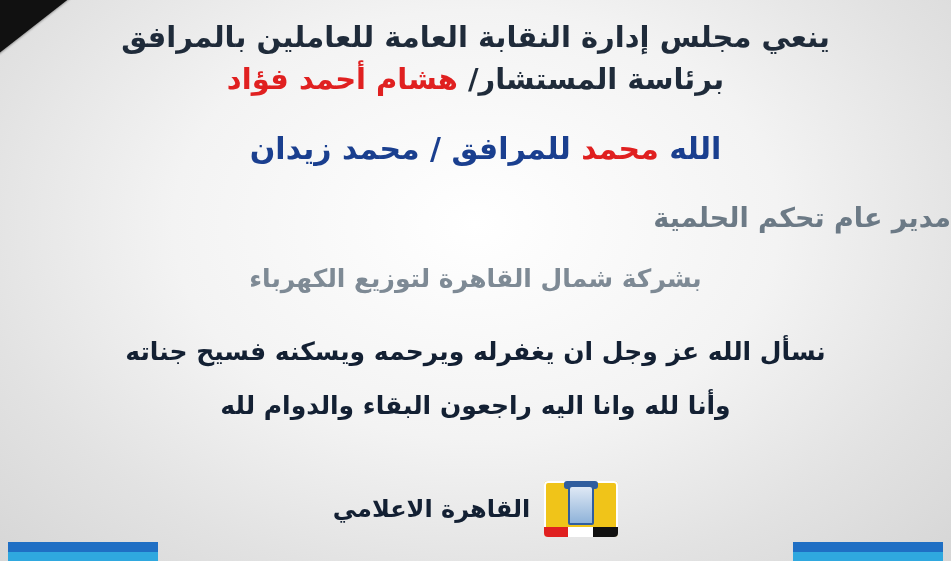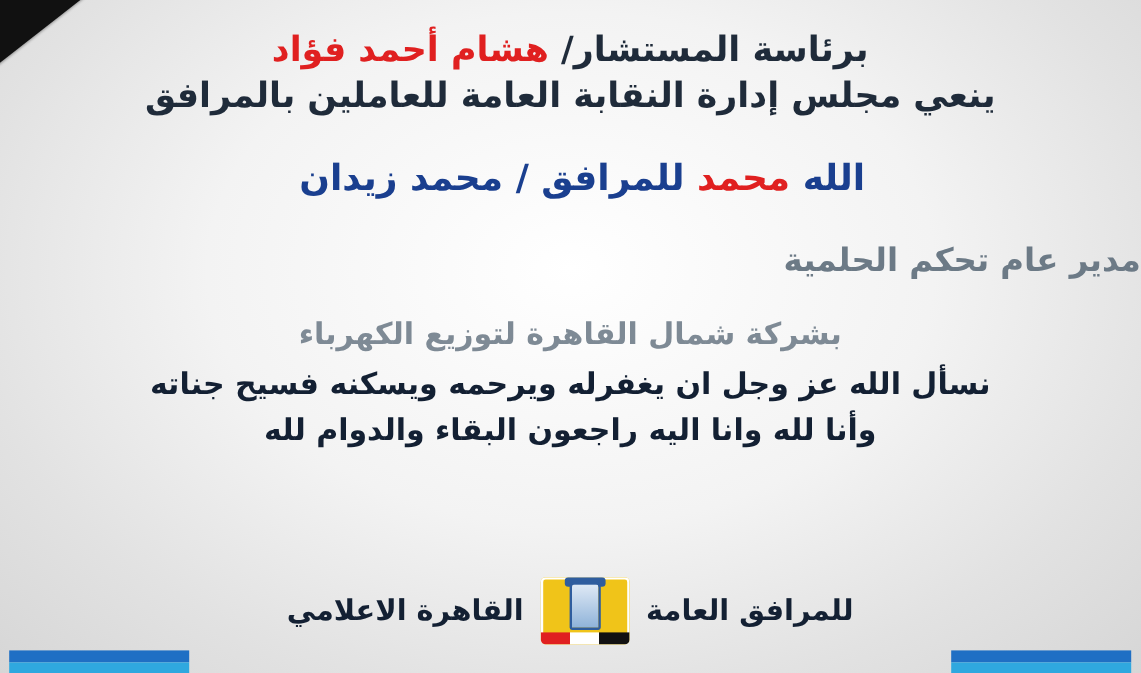--- a/index.html
+++ b/index.html
@@ -83,27 +83,27 @@
   .l5 {
     font-size: 25px;
     font-weight: bold;
     color: #7e8a95;
     margin-top: 26px;
   }
   .l6 {
     font-size: 25px;
     font-weight: bold;
     color: #132033;
-    margin-top: 8px;
+    margin-top: 40px;
   }
   .l7 {
     font-size: 25px;
     font-weight: bold;
     color: #132033;
-    margin-top: 6px;
+    margin-top: 21px;
   }
   .footer {
     position: absolute;
     left: 0;
     right: 0;
     bottom: 0;
     height: 86px;
   }
   .footer-text {
     position: absolute;
@@ -178,46 +178,45 @@
 </style>
 </head>
 <body>
 
 <div class="poster">
 
   <div class="ribbon"></div>
 
   <div class="content">
 
+    <div class="line l1">ينعي مجلس إدارة النقابة العامة للعاملين بالمرافق</div>
+
     <div class="line l2">
       <span>برئاسة المستشار/ </span><span class="red">هشام أحمد فؤاد</span>
     </div>
-
-    <div class="line l1">ينعي مجلس إدارة النقابة العامة للعاملين بالمرافق</div>
 
     <div class="line l3">
       <span class="blue">الله</span>
       <span class="red">محمد</span>
       <span class="blue">للمرافق /</span>
       <span class="name">محمد زيدان</span>
     </div>
 
     <div class="line l4">مدير عام تحكم الحلمية</div>
 
     <div class="line l5">بشركة شمال  القاهرة لتوزيع الكهرباء</div>
 
     <div class="line l6">نسأل الله عز وجل ان يغفرله ويرحمه ويسكنه فسيح جناته</div>
 
     <div class="line l7">وأنا لله وانا اليه راجعون البقاء والدوام لله</div>
 
   </div>
 
   <div class="footer">
     <div class="footer-text">
-      <span>للمرافق العامة</span>
       <span class="logo">
         <span class="cap"></span>
         <span class="lamp"></span>
         <span class="base"></span>
       </span>
       <span>القاهرة الاعلامي</span>
     </div>
     <div class="bar left"></div>
     <div class="bar right"></div>
     <div class="bar2 left"></div>

